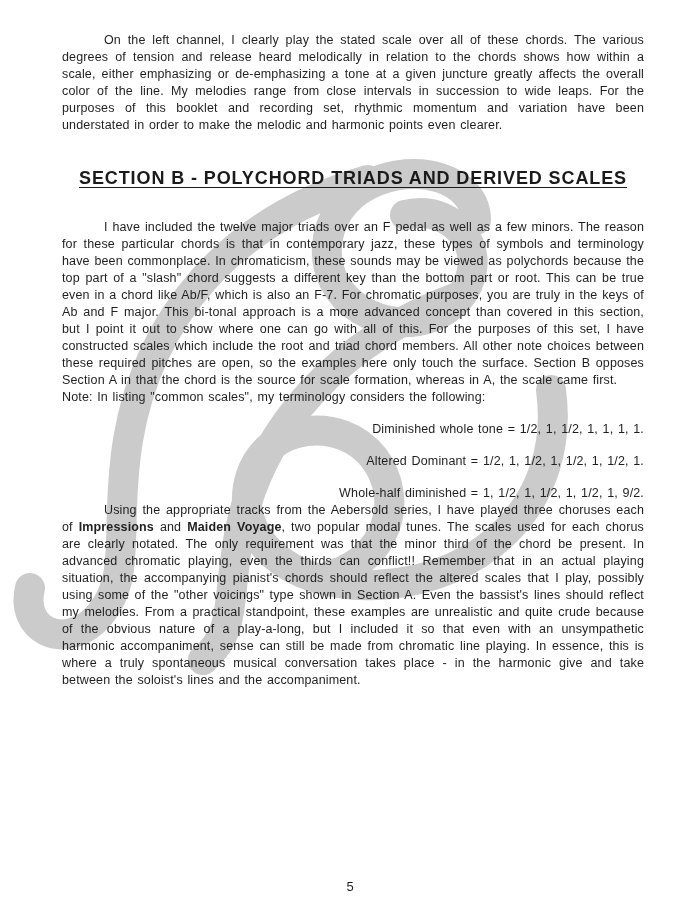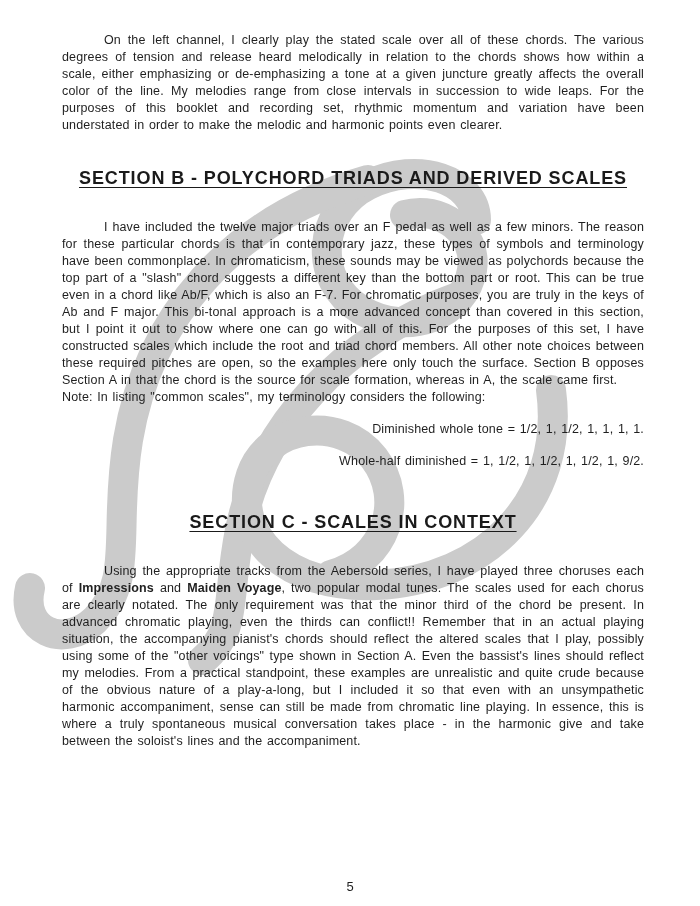--- a/index.html
+++ b/index.html
@@ -81,24 +81,24 @@
 
     <p class="body indent">On the left channel, I clearly play the stated scale over all of these chords. The various degrees of tension and release heard melodically in relation to the chords shows how within a scale, either emphasizing or de-emphasizing a tone at a given juncture greatly affects the overall color of the line. My melodies range from close intervals in succession to wide leaps. For the purposes of this booklet and recording set, rhythmic momentum and variation have been understated in order to make the melodic and harmonic points even clearer.</p>
 
     <h2 class="section"><span class="u">SECTION B - POLYCHORD TRIADS AND DERIVED SCALES</span></h2>
 
     <p class="body indent">I have included the twelve major triads over an F pedal as well as a few minors. The reason for these particular chords is that in contemporary jazz, these types of symbols and terminology have been commonplace. In chromaticism, these sounds may be viewed as polychords because the top part of a "slash" chord suggests a different key than the bottom part or root. This can be true even in a chord like Ab/F, which is also an F-7. For chromatic purposes, you are truly in the keys of Ab and F major. This bi-tonal approach is a more advanced concept than covered in this section, but I point it out to show where one can go with all of this. For the purposes of this set, I have constructed scales which include the root and triad chord members. All other note choices between these required pitches are open, so the examples here only touch the surface. Section B opposes Section A in that the chord is the source for scale formation, whereas in A, the scale came first.</p>
 
     <p class="body note-line">Note: In listing "common scales", my terminology considers the following:</p>
 
     <p class="body scale">Diminished whole tone = 1/2, 1, 1/2, 1, 1, 1, 1.</p>
+    <p class="body scale">Altered Dominant = 1/2, 1, 1/2, 1, 1/2, 1, 1/2, 1.</p>
     <p class="body scale">Whole-half diminished = 1, 1/2, 1, 1/2, 1, 1/2, 1, 9/2.</p>
 
 
-    <h2 class="section hc"><span class="u">SECTION C - SCALES IN CONTEXT</span></h2>
 
     <p class="body indent"><span>Using the appropriate tracks from the Aebersold series, I have played three choruses each of </span><strong>Impressions</strong><span> and </span><strong>Maiden Voyage</strong><span>, two popular modal tunes. The scales used for each chorus are clearly notated. The only requirement was that the minor third of the chord be present. In advanced chromatic playing, even the thirds can conflict!! Remember that in an actual playing situation, the accompanying pianist's chords should reflect the altered scales that I play, possibly using some of the "other voicings" type shown in Section A. Even the bassist's lines should reflect my melodies. From a practical standpoint, these examples are unrealistic and quite crude because of the obvious nature of a play-a-long, but I included it so that even with an unsympathetic harmonic accompaniment, sense can still be made from chromatic line playing. In essence, this is where a truly spontaneous musical conversation takes place - in the harmonic give and take between the soloist's lines and the accompaniment.</span></p>
 
   </div>
 
   <div class="page-number">5</div>
 
 </div>
 
 </body></html>

